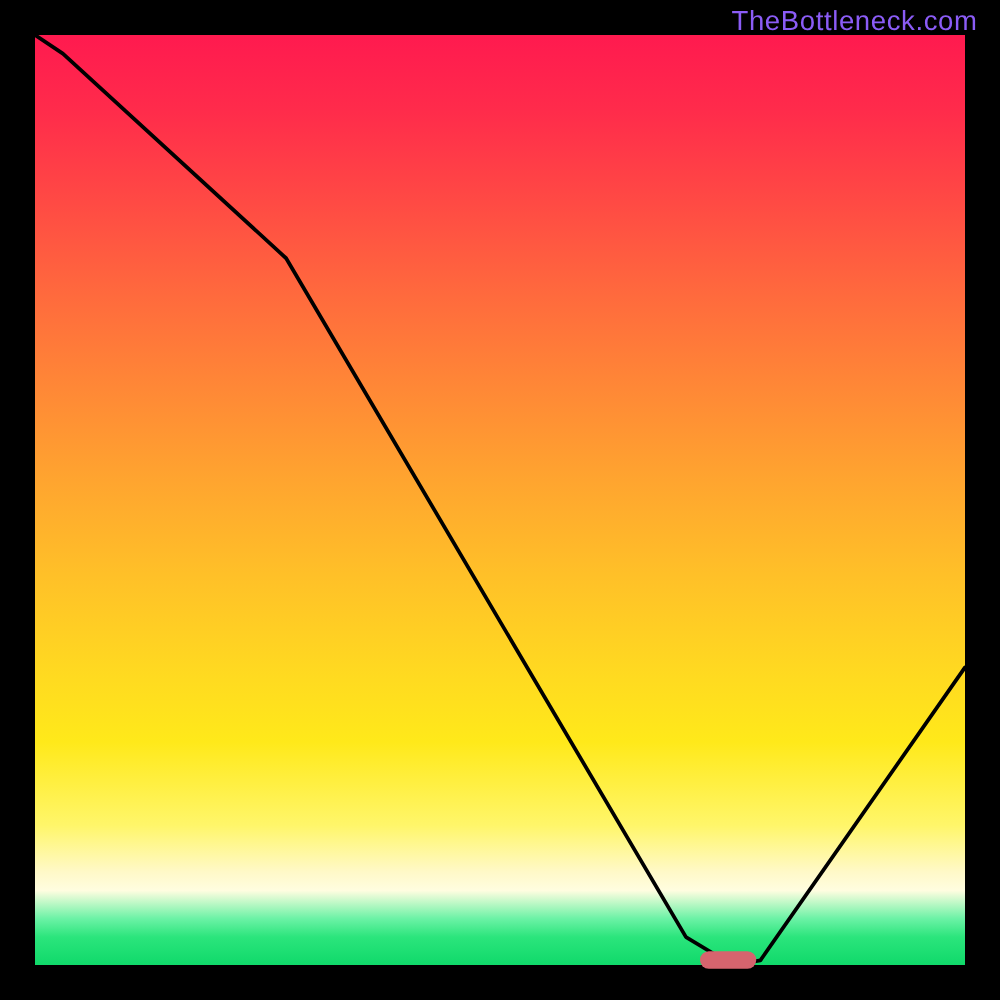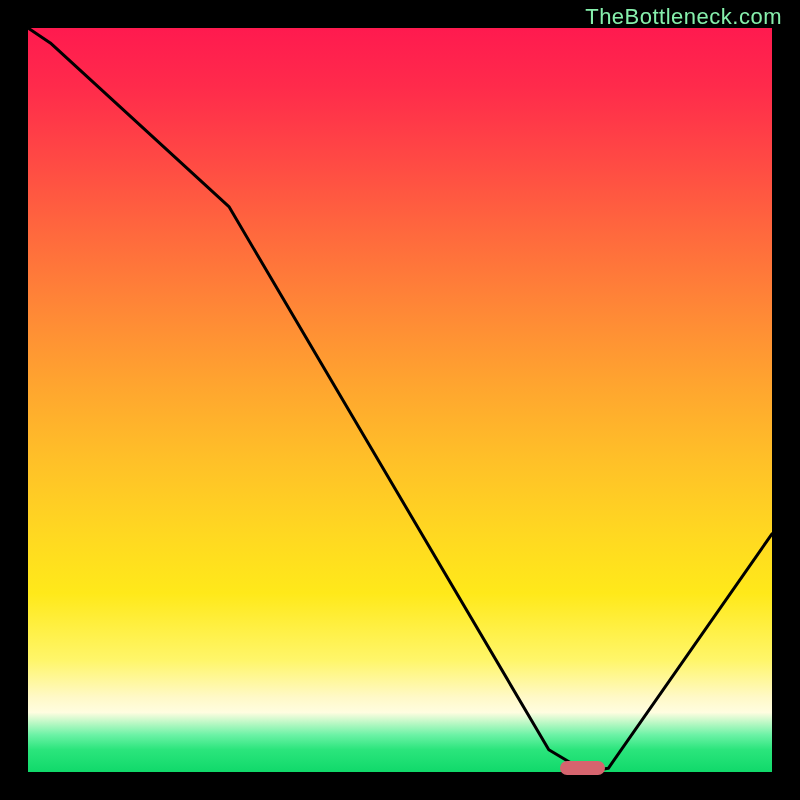--- a/index.html
+++ b/index.html
@@ -39,21 +39,21 @@
       #fffde0 92%,
       #6cf2a6 95%,
       #2be57c 97%,
       #10d96a 100%
     );
   }
   .watermark {
     position: absolute;
     top: 4px;
     right: 18px;
-    color: #86efac;
+    color: #8b5cf6;
     font-size: 22px;
     letter-spacing: 0.5px;
     z-index: 5;
     user-select: none;
   }
   svg.curve {
     position: absolute;
     left: 0;
     top: 0;
     width: 744px;

